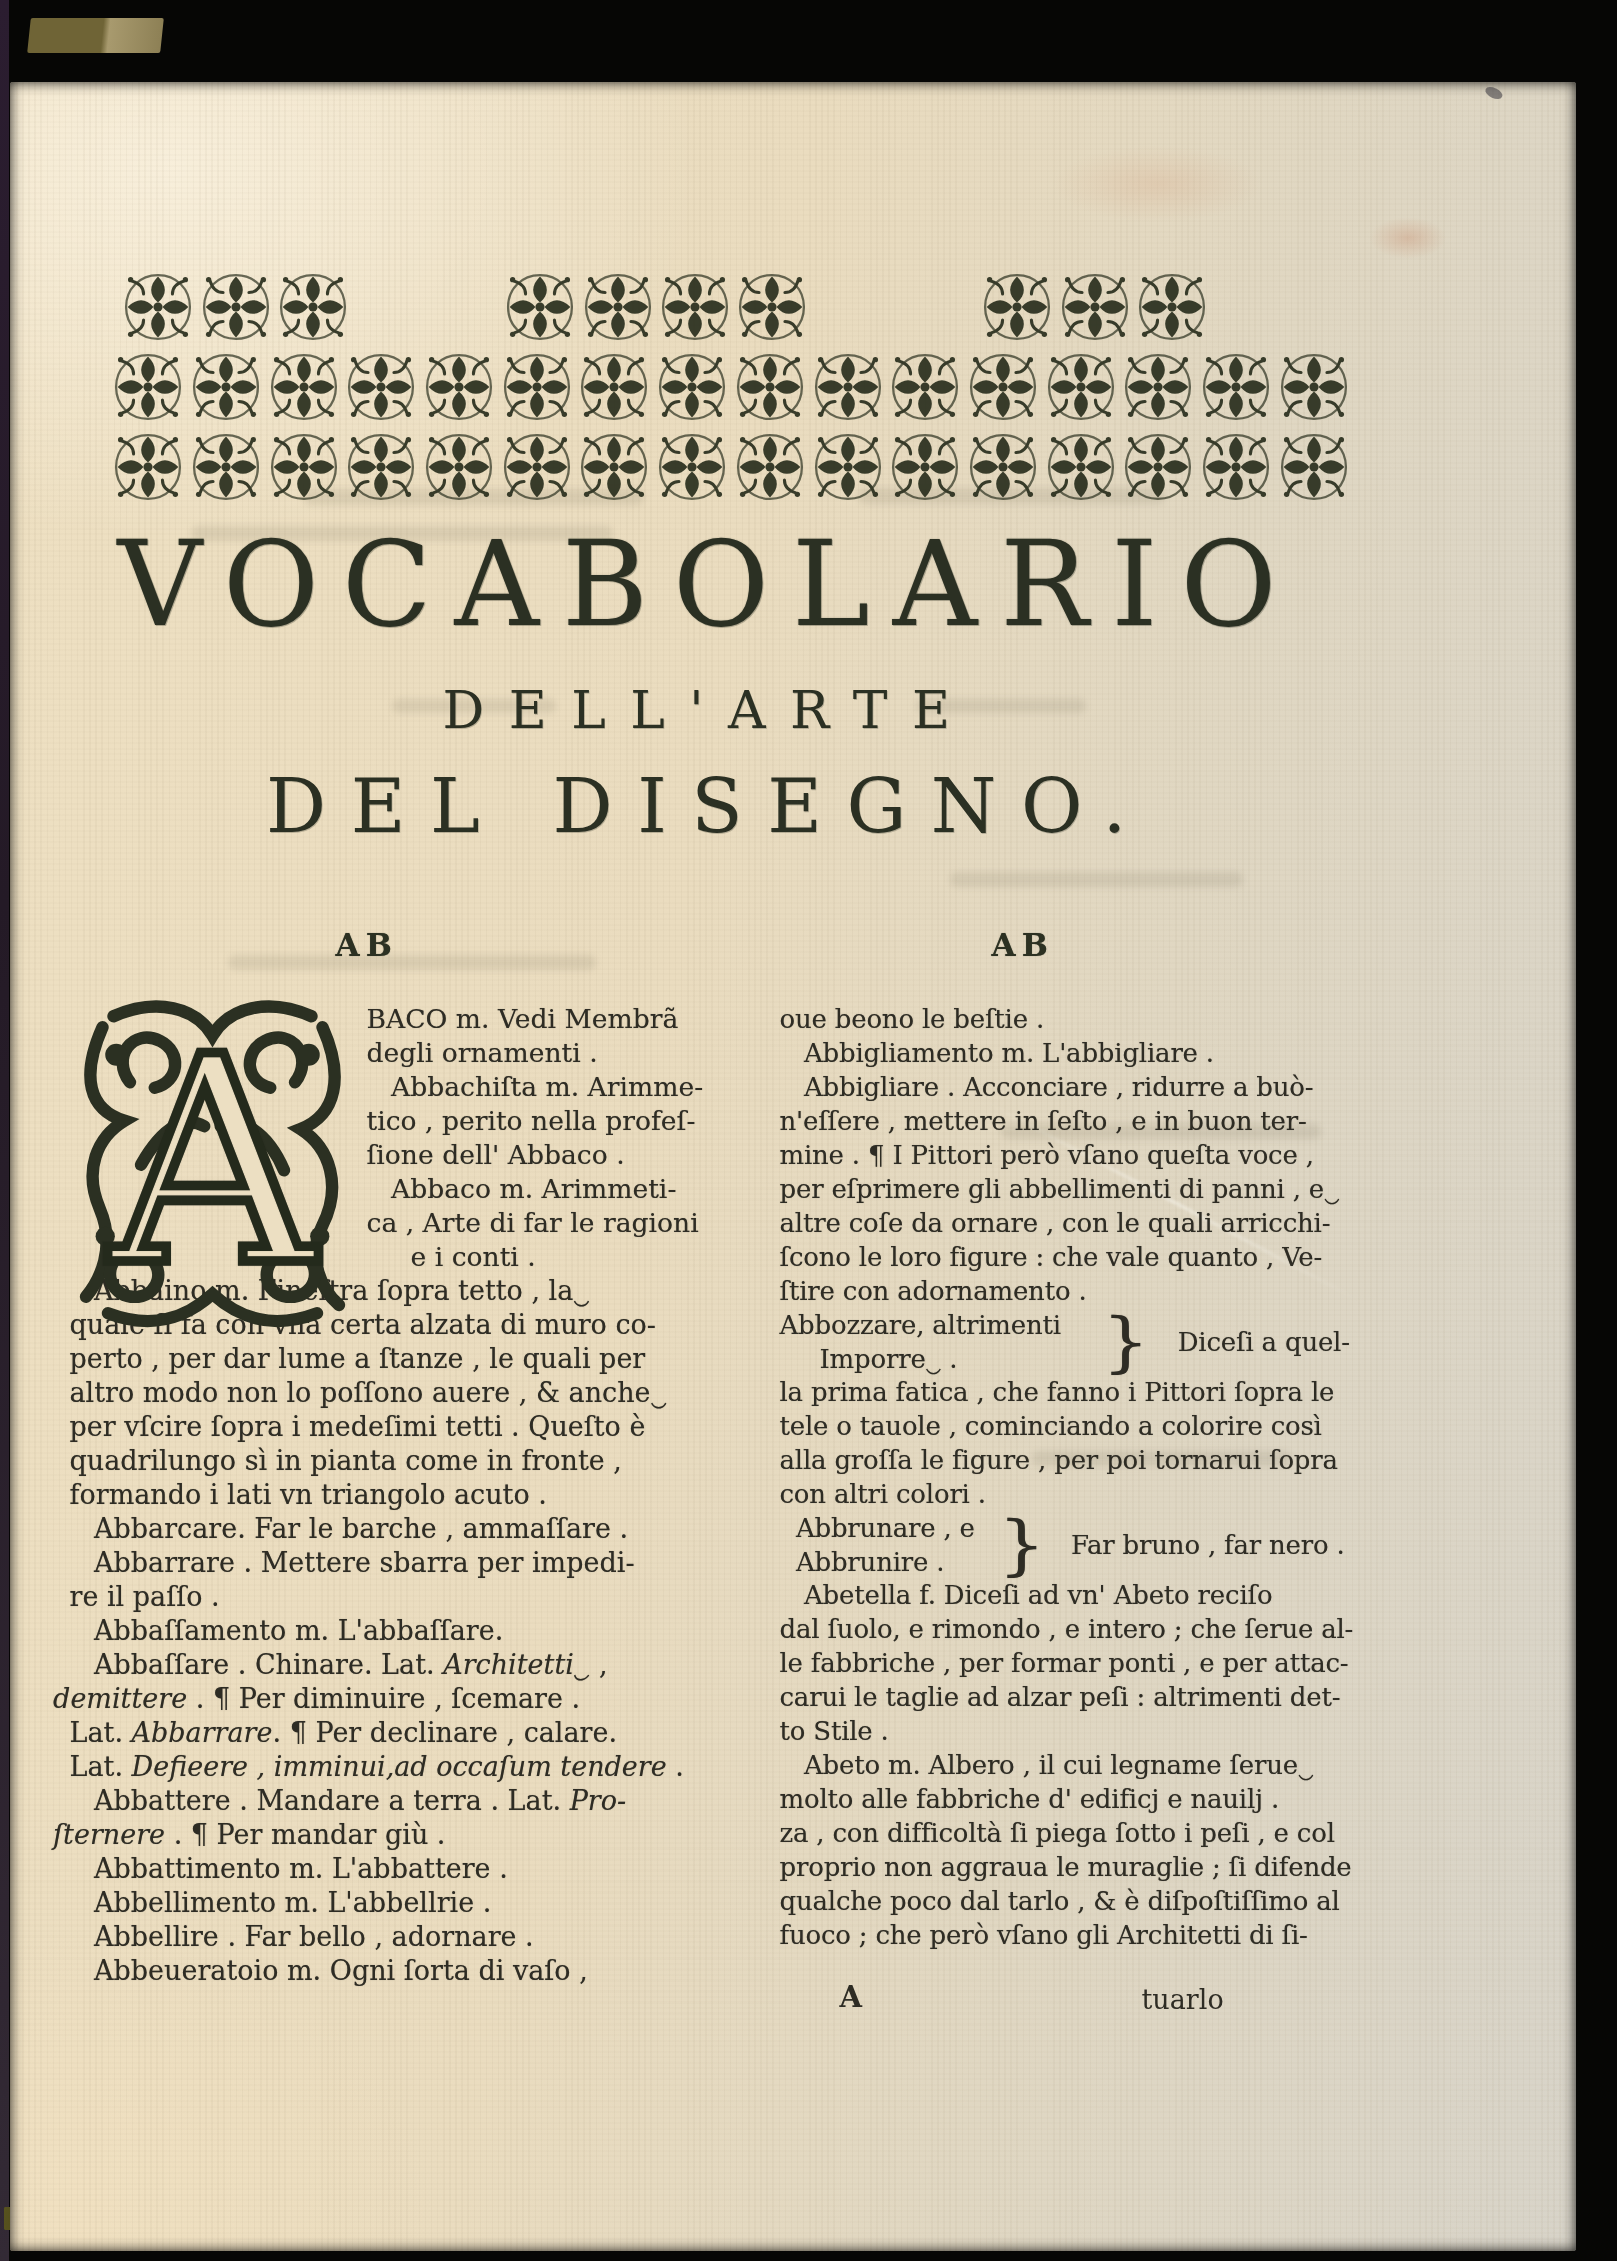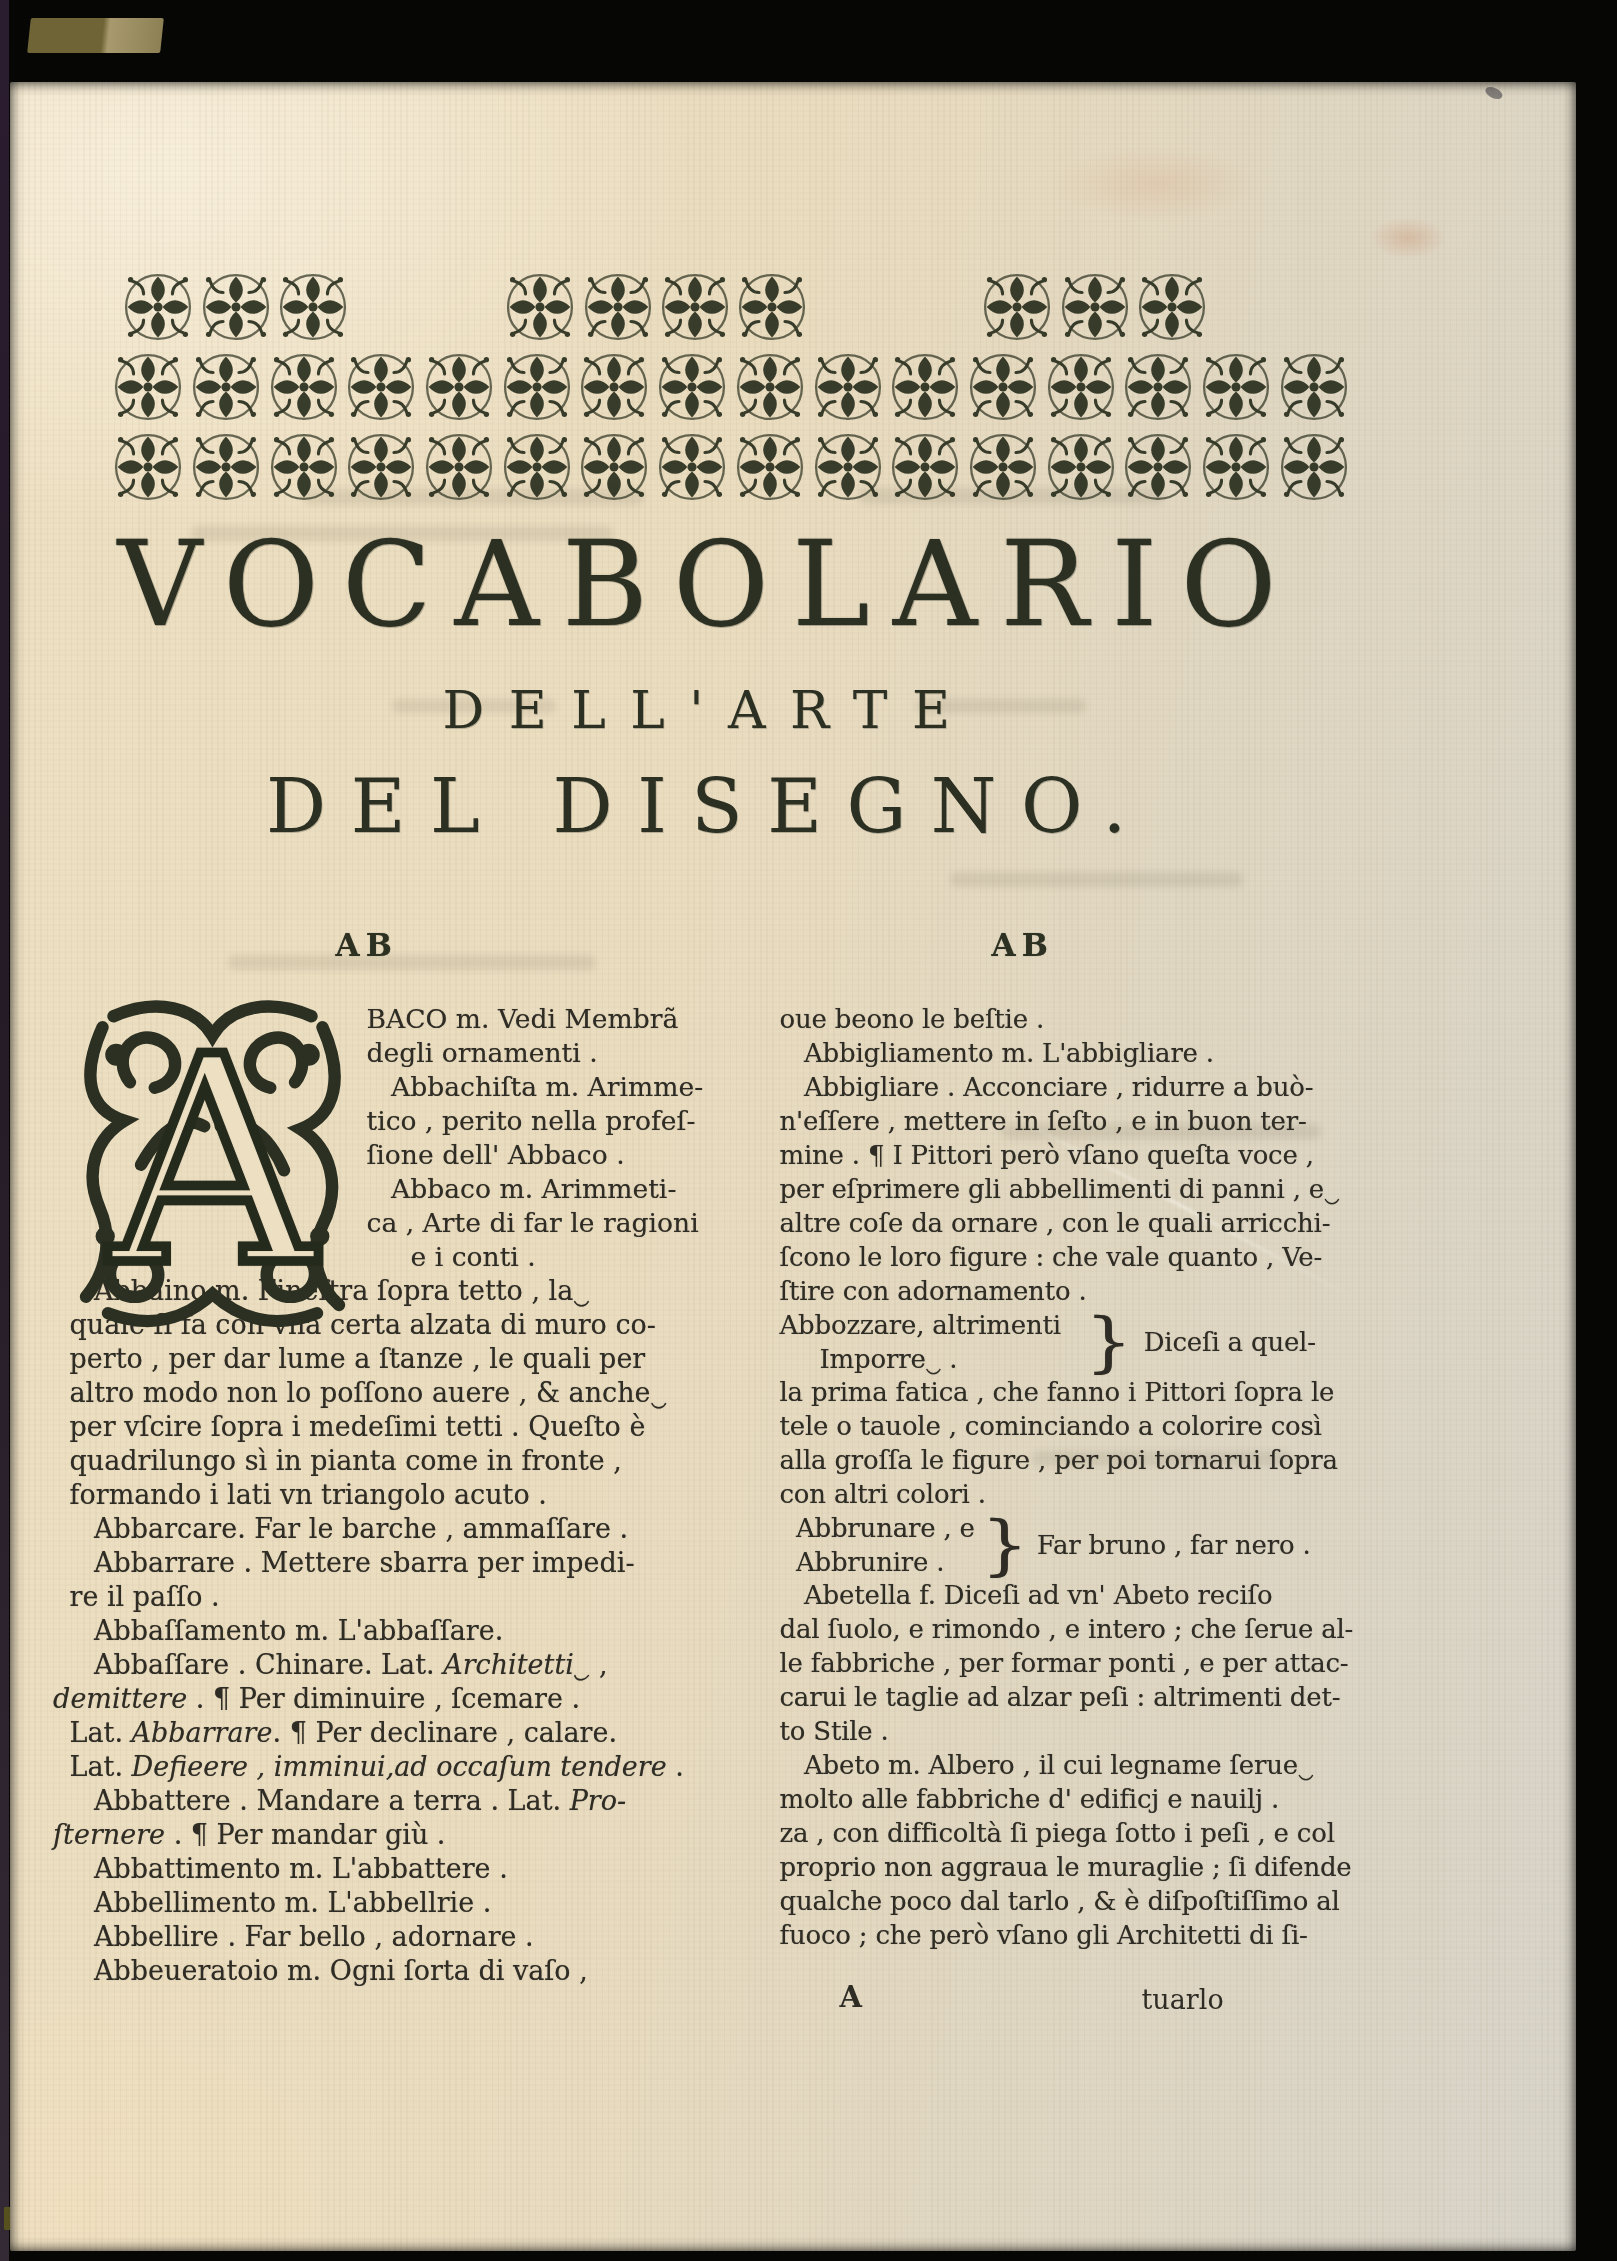--- a/index.html
+++ b/index.html
@@ -70,21 +70,21 @@
   .line{height:34px;white-space:nowrap;}
   .line.ind{text-indent:24.5px;}
   .line.deep{text-indent:44px;}
   .line.hang{margin-left:-16.4px;}
   .it{font-style:italic;}
   .caplines{padding-left:297px;font-size:26.6px;}
 
   .dropcap{position:absolute;left:5.5px;top:-9.5px;width:275px;height:338px;}
 
   
-  .bb{display:flex;align-items:center;height:67px;}
+  .bb{display:flex;align-items:center;height:67px;gap:17px;}
   .bb .bb-left{flex:none;}
   .bb .bb-left .line{height:34px;}
   .bb1 .bb-left{width:308px;}
   .bb2 .bb-left{width:204px;}
   .brace{flex:none;font-size:65px;line-height:67px;font-weight:400;color:#2e2c24;
          transform:scaleX(1.15);}
   .bb-right{flex:none;margin-left:15px;white-space:nowrap;}
   .bb2 .bb-right{margin-left:12.3px;}
   .ind2{text-indent:40px;}
   .ind3{text-indent:16.4px;}

